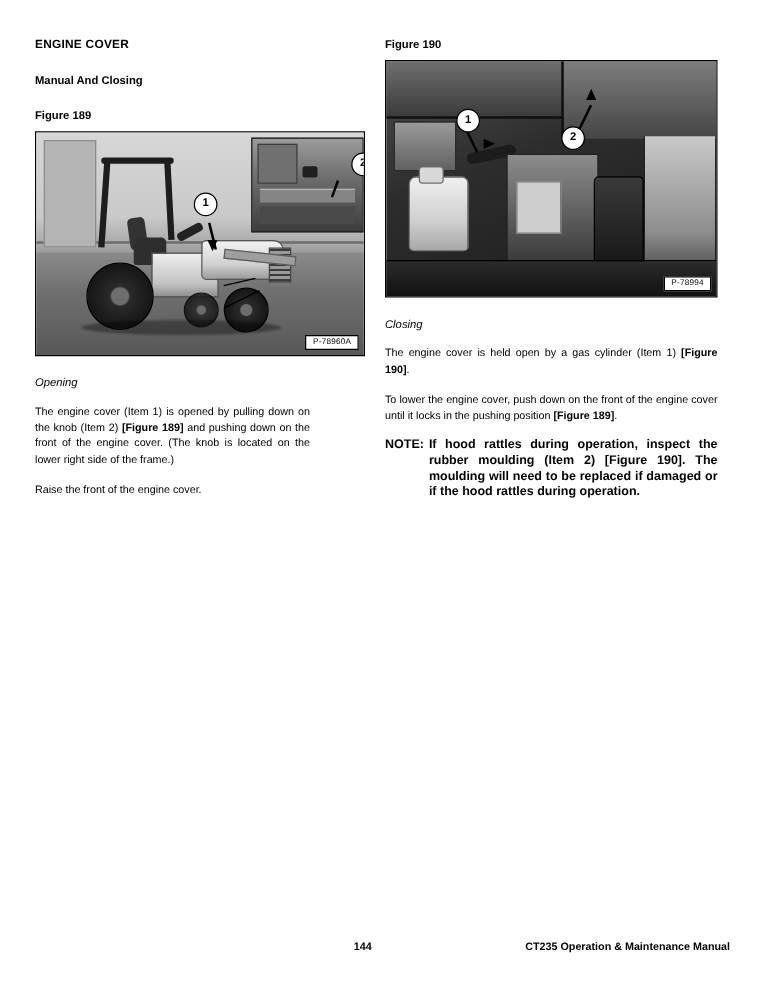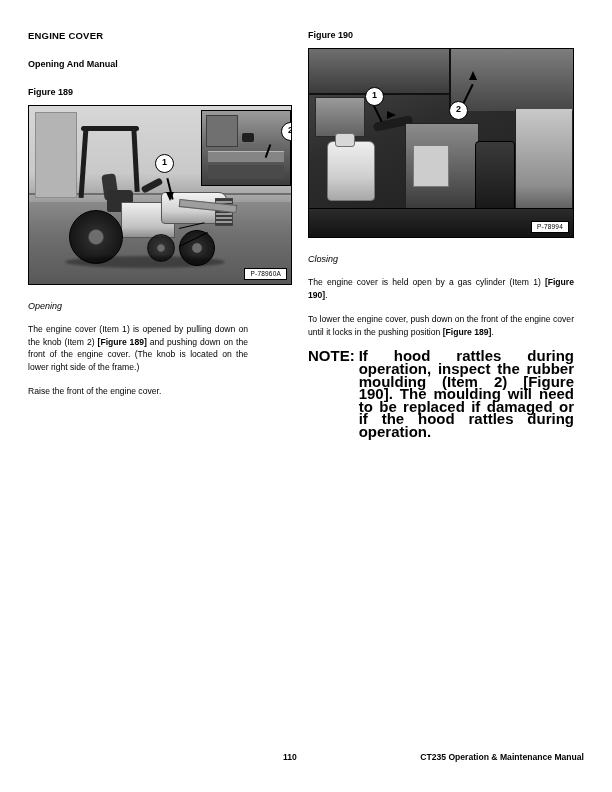--- a/index.html
+++ b/index.html
@@ -60,21 +60,21 @@
   }
   p.body {
     font-size: 8.6px;
     line-height: 12.6px;
     margin: 0 0 12px 0;
     text-align: justify;
   }
   p.body b { font-weight: bold; }
 
   .note {
-    font-size: 15px;
+    font-size: 10px;
     line-height: 12.6px;
     font-weight: bold;
     margin: 0;
     display: flex;
   }
   .note .note-word {
     flex: 0 0 auto;
     padding-right: 4px;
   }
   .note .note-text {
@@ -332,21 +332,21 @@
   }
 </style>
 </head>
 <body>
 
 <div class="page">
 
   <div class="col-left">
 
     <h1 class="h-section">ENGINE COVER</h1>
-    <h2 class="h-sub">Opening And Manual</h2>
+    <h2 class="h-sub">Manual And Closing</h2>
     <div class="fig-label">Figure 189</div>
 
     <div class="figure" id="figure-189">
       <div class="photo">
         <div class="p189-bg"></div>
         <div class="p189-floor"></div>
         <div class="p189-wallline"></div>
         <div class="p189-door"></div>
 
         <div class="t-rops-top"></div>
@@ -437,17 +437,17 @@
       <span>To lower the engine cover, push down on the front of the engine cover until it locks in the pushing position </span><b>[Figure 189]</b><span>.</span>
     </p>
 
     <div class="note">
       <span class="note-word">NOTE:</span>
       <span class="note-text">If hood rattles during operation, inspect the rubber moulding (Item 2) [Figure 190]. The moulding will need to be replaced if damaged or if the hood rattles during operation.</span>
     </div>
   </div>
 
   <div class="footer">
-    <span class="page-num">110</span>
+    <span class="page-num">144</span>
     <span class="manual-title">CT235 Operation &amp; Maintenance Manual</span>
   </div>
 
 </div>
 
 </body></html>

